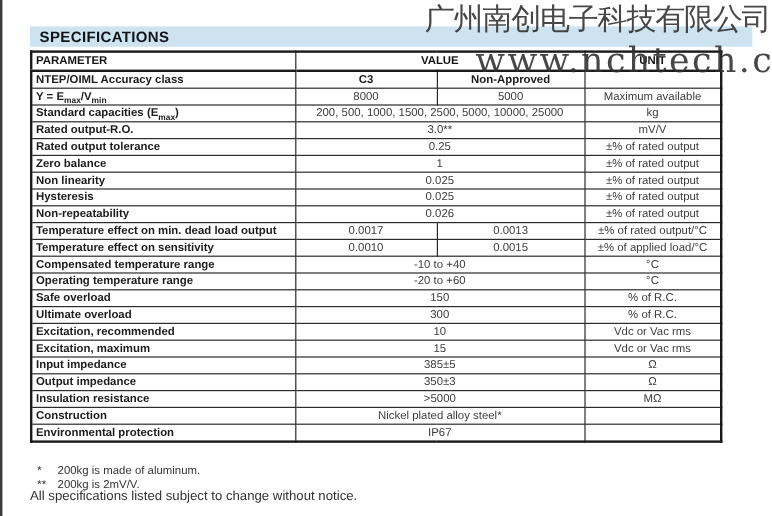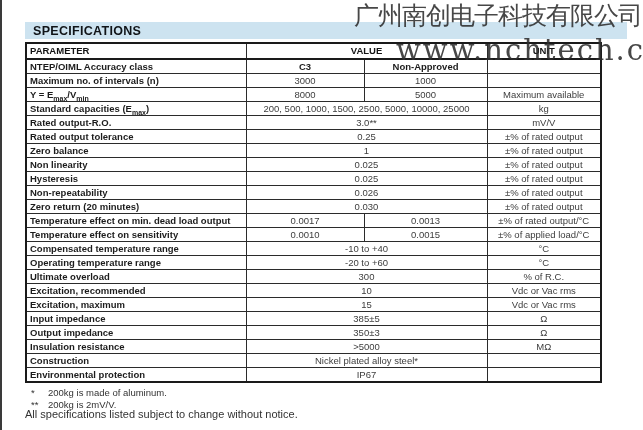--- a/index.html
+++ b/index.html
@@ -102,26 +102,20 @@
     </tr>
   </thead>
   <tbody id="spec-rows">
       <tr>
         <td class="param"><span>NTEP/OIML Accuracy class</span></td>
         <td class="val bold">C3</td>
         <td class="val bold">Non-Approved</td>
         <td class="unit"></td>
       </tr>
       <tr>
-        <td class="param"><span>Maximum no. of intervals (n)</span></td>
-        <td class="val">3000</td>
-        <td class="val">1000</td>
-        <td class="unit"></td>
-      </tr>
-      <tr>
         <td class="param"><span>Y = E</span><sub>max</sub><span>/V</span><sub>min</sub></td>
         <td class="val">8000</td>
         <td class="val">5000</td>
         <td class="unit">Maximum available</td>
       </tr>
       <tr>
         <td class="param"><span>Standard capacities (E</span><sub>max</sub><span>)</span></td>
         <td colspan="2" class="val">200, 500, 1000, 1500, 2500, 5000, 10000, 25000</td>
         <td class="unit">kg</td>
       </tr>
@@ -149,45 +143,45 @@
         <td class="param"><span>Hysteresis</span></td>
         <td colspan="2" class="val">0.025</td>
         <td class="unit">±% of rated output</td>
       </tr>
       <tr>
         <td class="param"><span>Non-repeatability</span></td>
         <td colspan="2" class="val">0.026</td>
         <td class="unit">±% of rated output</td>
       </tr>
       <tr>
-        <td class="param"><span>Zero return (20 minutes)</span></td>
-        <td colspan="2" class="val">0.030</td>
-        <td class="unit">±% of rated output</td>
-      </tr>
-      <tr>
         <td class="param"><span>Temperature effect on min. dead load output</span></td>
         <td class="val">0.0017</td>
         <td class="val">0.0013</td>
         <td class="unit">±% of rated output/°C</td>
       </tr>
       <tr>
         <td class="param"><span>Temperature effect on sensitivity</span></td>
         <td class="val">0.0010</td>
         <td class="val">0.0015</td>
         <td class="unit">±% of applied load/°C</td>
       </tr>
       <tr>
         <td class="param"><span>Compensated temperature range</span></td>
         <td colspan="2" class="val">-10 to +40</td>
         <td class="unit">°C</td>
       </tr>
       <tr>
         <td class="param"><span>Operating temperature range</span></td>
         <td colspan="2" class="val">-20 to +60</td>
         <td class="unit">°C</td>
+      </tr>
+      <tr>
+        <td class="param"><span>Safe overload</span></td>
+        <td colspan="2" class="val">150</td>
+        <td class="unit">% of R.C.</td>
       </tr>
       <tr>
         <td class="param"><span>Ultimate overload</span></td>
         <td colspan="2" class="val">300</td>
         <td class="unit">% of R.C.</td>
       </tr>
       <tr>
         <td class="param"><span>Excitation, recommended</span></td>
         <td colspan="2" class="val">10</td>
         <td class="unit">Vdc or Vac rms</td>

